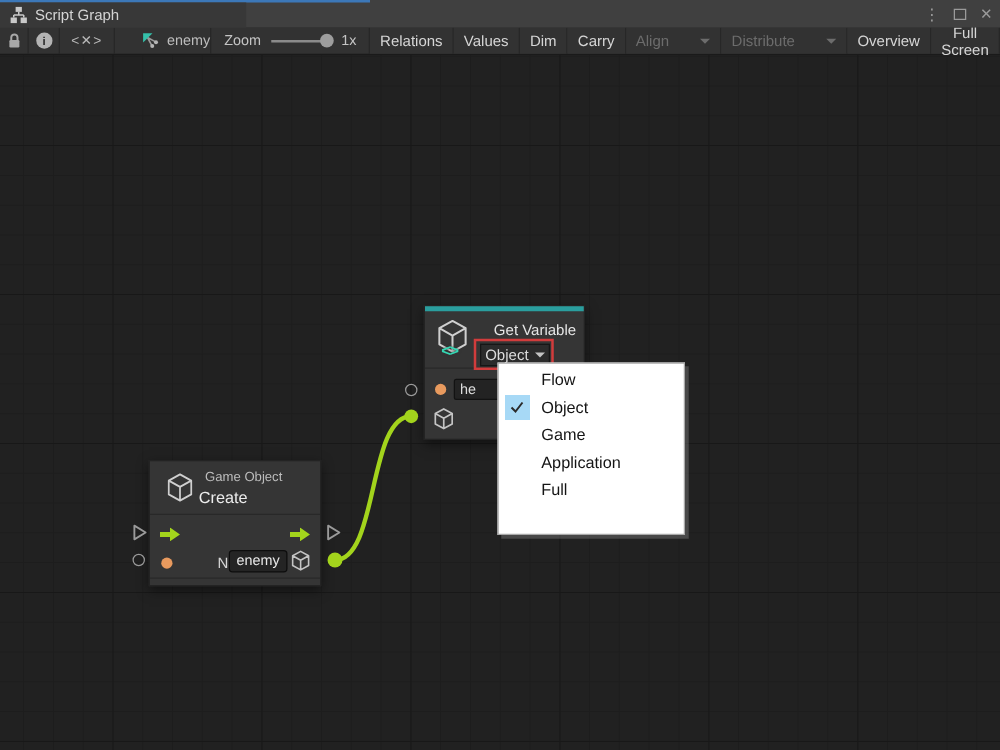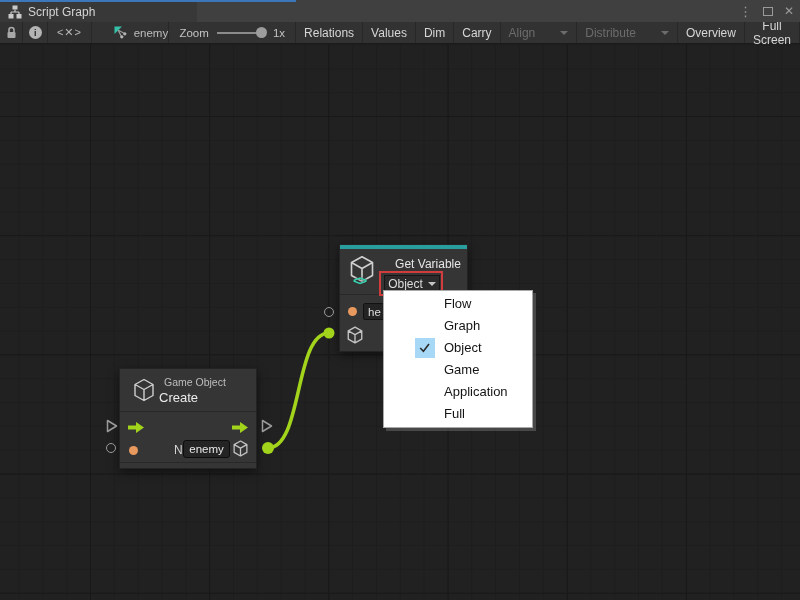--- a/index.html
+++ b/index.html
@@ -97,23 +97,23 @@
 
   
   .ext-circle { position:absolute; width:10px; height:10px; border-radius:50%;
                 border:1.5px solid #9a9a9a; z-index:2; }
   .ext-tri { position:absolute; z-index:2; }
 
   .wire-layer { position:absolute; left:0; top:0; width:800px; height:556px; z-index:2;
                 pointer-events:none; }
 
   
-  .ctx-menu { position:absolute; left:383px; top:246px; width:150px; height:138px;
+  .ctx-menu { position:absolute; left:398px; top:246px; width:150px; height:138px;
               background:#ffffff; border:1px solid #a9a9a9; z-index:10; padding-top:2px;
-              box-shadow:3px 3px 0 rgba(120,120,120,.45);padding-left:26px; }
+              box-shadow:3px 3px 0 rgba(120,120,120,.45); }
   .menu-item { position:relative; height:22px; line-height:22px; padding-left:34px;
                font-size:13px; color:#141414; }
   .mi-check { position:absolute; left:5px; top:1px; width:20px; height:20px; background:#a7d9f6;
               display:none; align-items:center; justify-content:center; }
   .menu-item.checked .mi-check { display:flex; }
 </style>
 </head>
 <body>
 
 <div class="titlebar">
@@ -254,24 +254,20 @@
     <path d="M 268 404 C 303 404 294 289 329 289" stroke="#a3d41c" stroke-width="3.5" fill="none"></path>
     <circle cx="268" cy="404" r="6" fill="#a3d41c"></circle>
     <circle cx="329" cy="289" r="5.5" fill="#a3d41c"></circle>
   </svg>
 
   <div class="ctx-menu">
     <div class="menu-item">
       
       <span>Flow</span>
     </div>
-    <div class="menu-item">
-      
-      <span>Graph</span>
-    </div>
     <div class="menu-item checked">
       <span class="mi-check">
           <svg width="16" height="16" viewBox="0 0 20 20">
             <path d="M4 10 L8 14 L15 5" stroke="#2b2b2b" stroke-width="2" fill="none"></path>
           </svg>
         </span>
       <span>Object</span>
     </div>
     <div class="menu-item">
       

